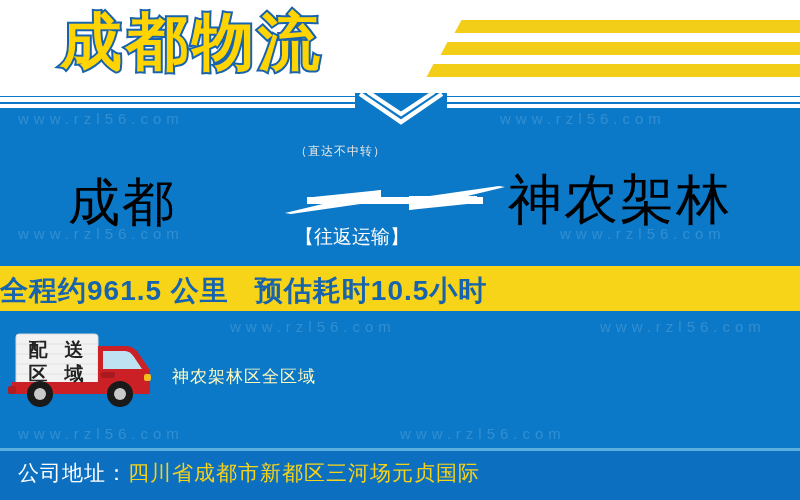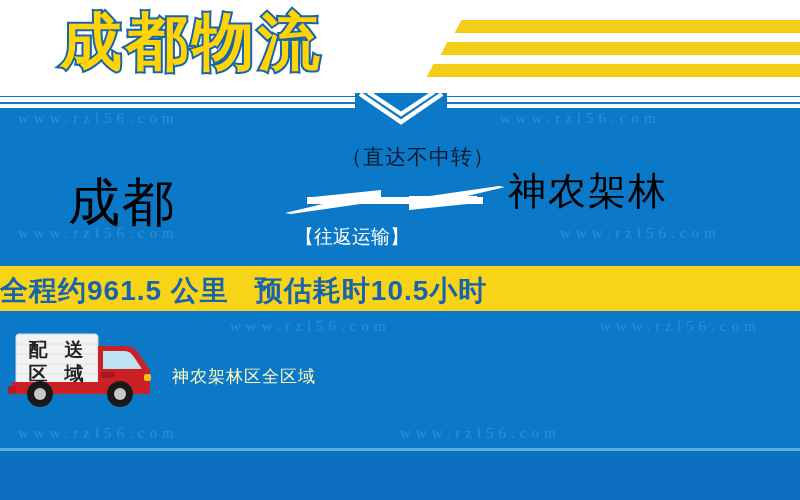--- a/index.html
+++ b/index.html
@@ -89,45 +89,45 @@
     height: 34px;
   }
 
   
   .wm {
     position: absolute;
     color: rgba(255,255,255,0.16);
     font-size: 15px;
     letter-spacing: 5px;
     white-space: nowrap;
-    font-family: Liberation Serif, serif;
+    font-family: Liberation Sans, sans-serif;
     pointer-events: none;
   }
 
   
   .city {
     position: absolute;
     color: #000000;
     font-size: 52px;
     font-weight: 500;
     letter-spacing: 2px;
     white-space: nowrap;
     line-height: 1;
   }
   .city.origin { left: 68px; top: 176px; }
-  .city.dest   { left: 508px; top: 172px; font-size: 38px; }
+  .city.dest   { left: 508px; top: 172px; font-size: 54px; }
 
   .direct-note {
     position: absolute;
     left: 295px;
     top: 143px;
     width: 200px;
-    text-align: right;
-    color: #0f172a;
-    font-size: 21px;
+    text-align: left;
+    color: #e5e5e5;
+    font-size: 12px;
     letter-spacing: 1px;
     white-space: nowrap;
   }
   .roundtrip-note {
     position: absolute;
     left: 295px;
     top: 224px;
     width: 200px;
     color: #ffffff;
     font-size: 19px;
@@ -297,20 +297,23 @@
   <div class="truck-label">
     <span>配</span>
     <span>送</span>
     <span>区</span>
     <span>域</span>
   </div>
   <div class="delivery-area">神农架林区全区域</div>
 
   <div class="bottom-rule"></div>
   <div class="bottom-bar"></div>
+  <div class="addr">
+    <span class="lbl">公司地址：</span><span class="val">四川省成都市新都区三河场元贞国际</span>
+  </div>
 
   <div id="wm-layer">
       <div class="wm" style="left: 18px; top: 110px;">www.rzl56.com</div>
       <div class="wm" style="left: 500px; top: 110px;">www.rzl56.com</div>
       <div class="wm" style="left: 18px; top: 225px;">www.rzl56.com</div>
       <div class="wm" style="left: 560px; top: 225px;">www.rzl56.com</div>
       <div class="wm" style="left: 230px; top: 318px;">www.rzl56.com</div>
       <div class="wm" style="left: 600px; top: 318px;">www.rzl56.com</div>
       <div class="wm" style="left: 18px; top: 425px;">www.rzl56.com</div>
       <div class="wm" style="left: 400px; top: 425px;">www.rzl56.com</div>

